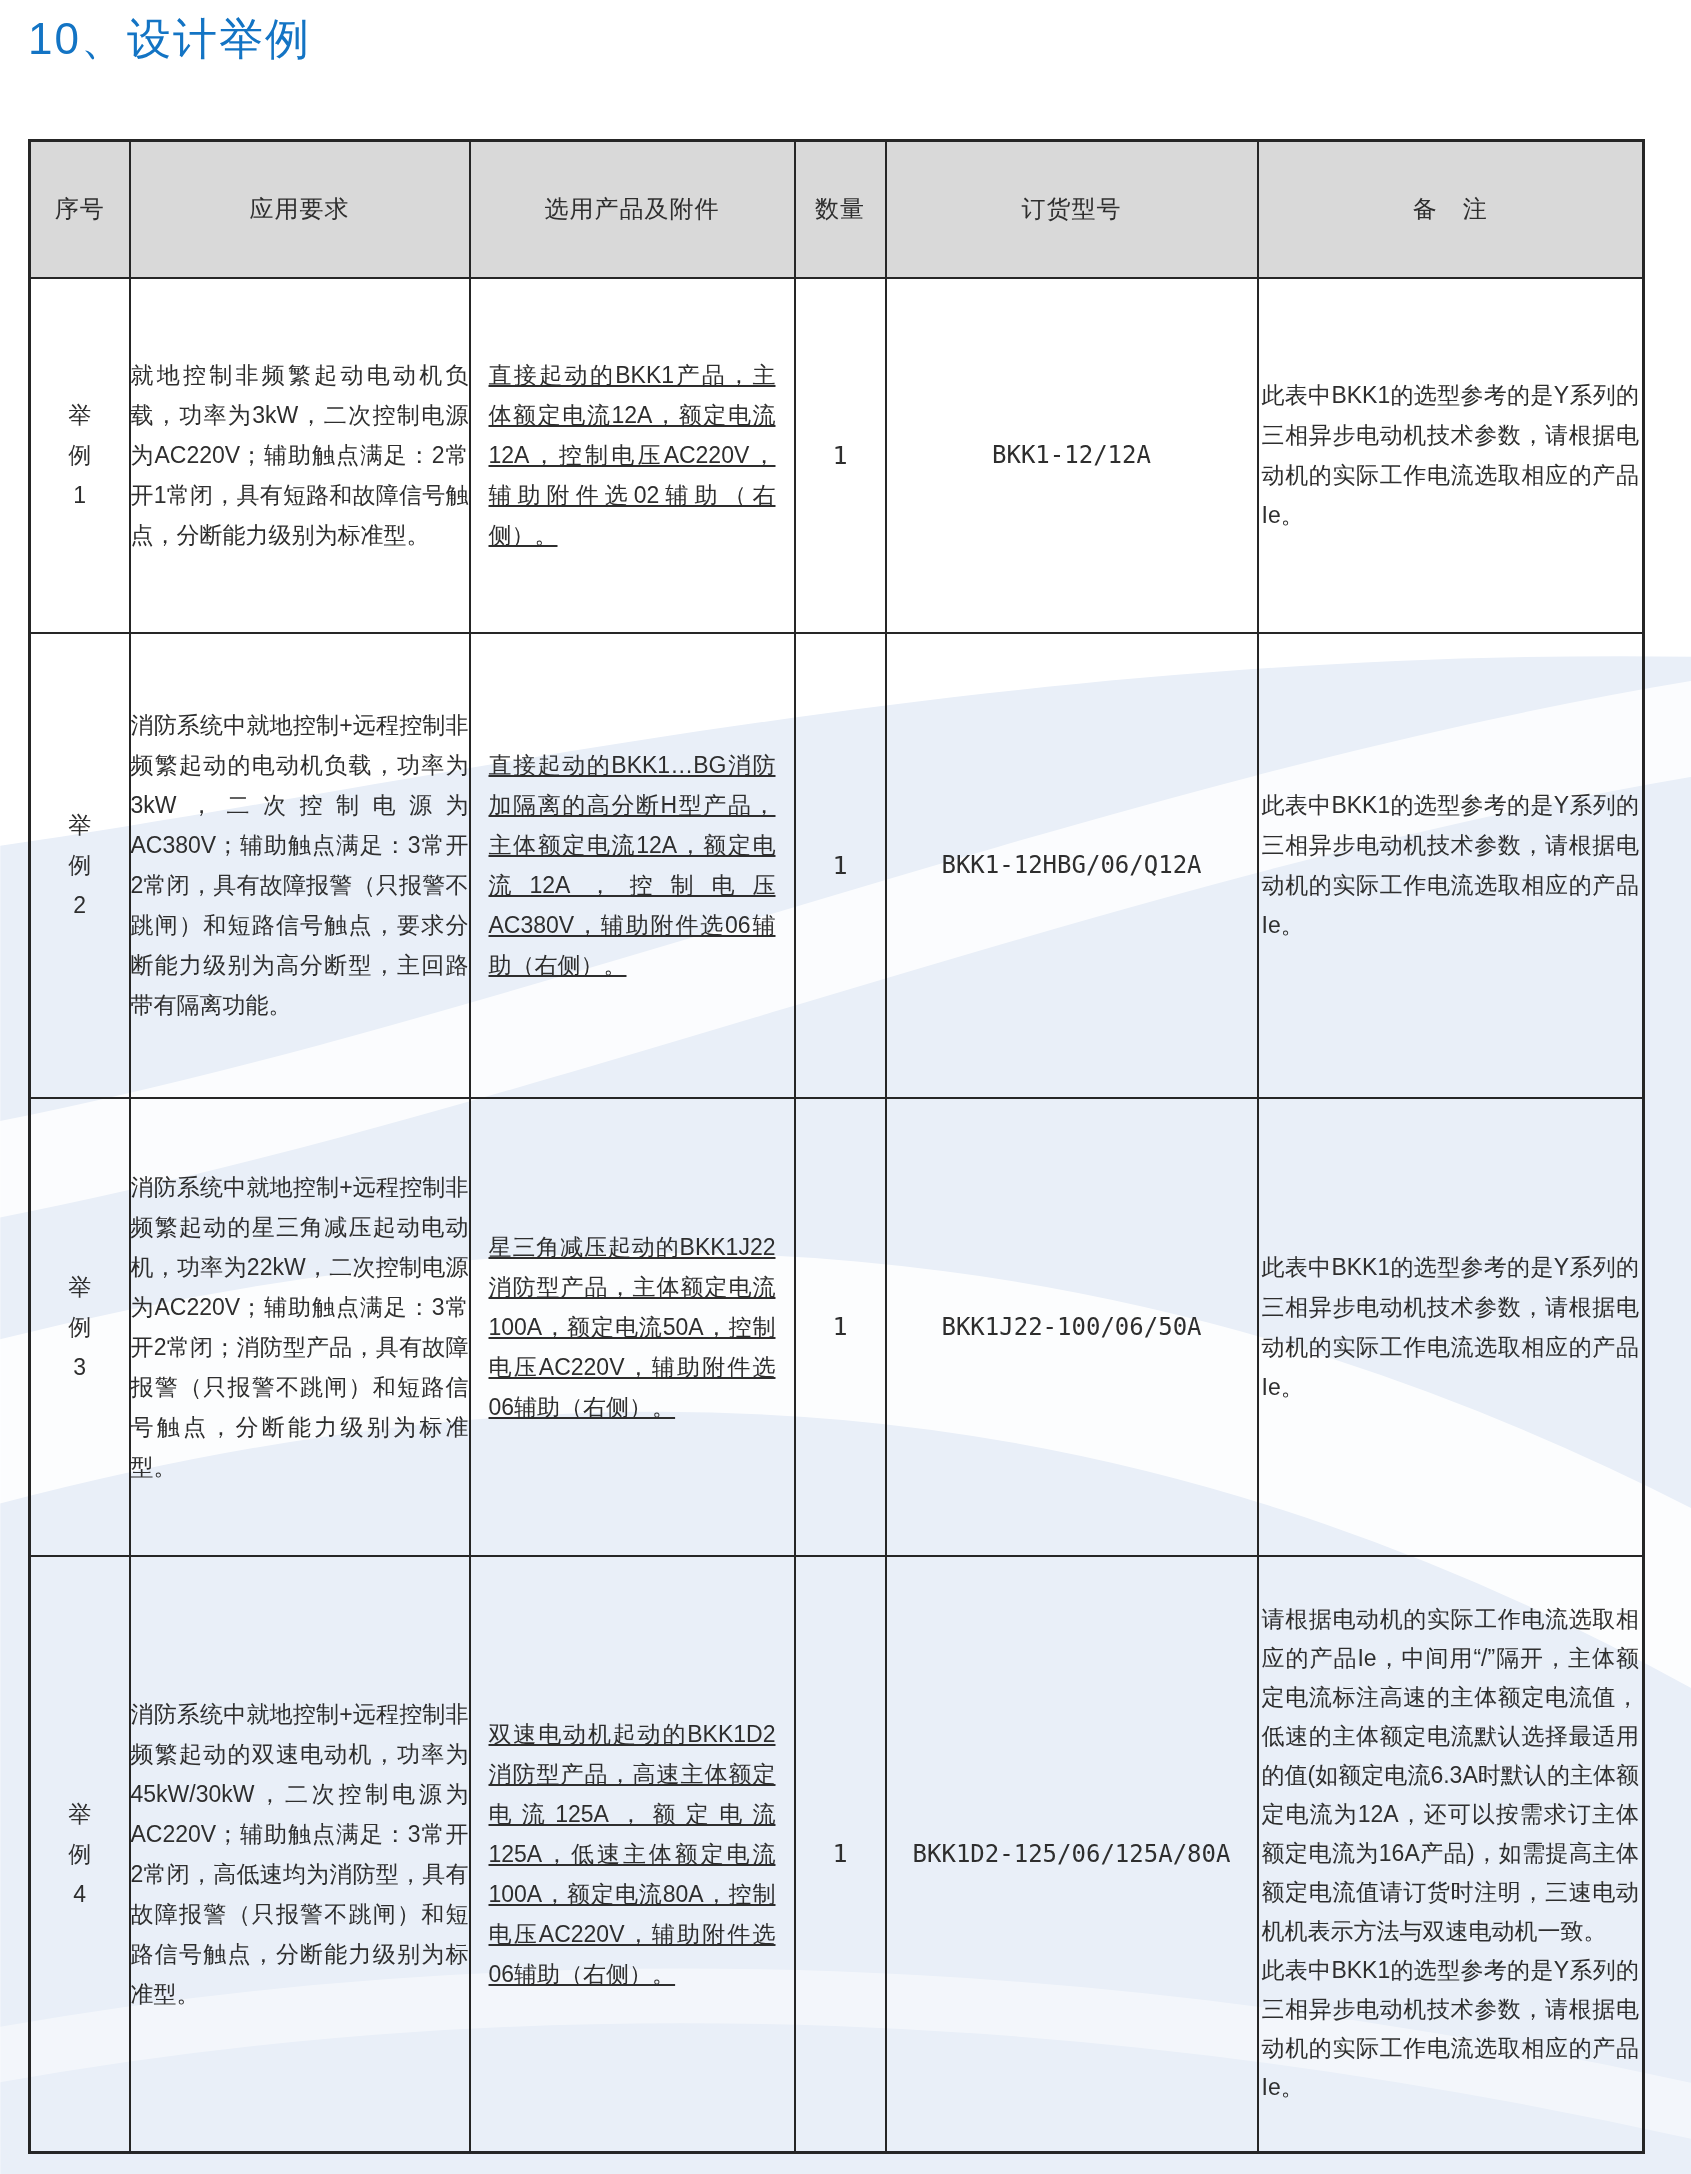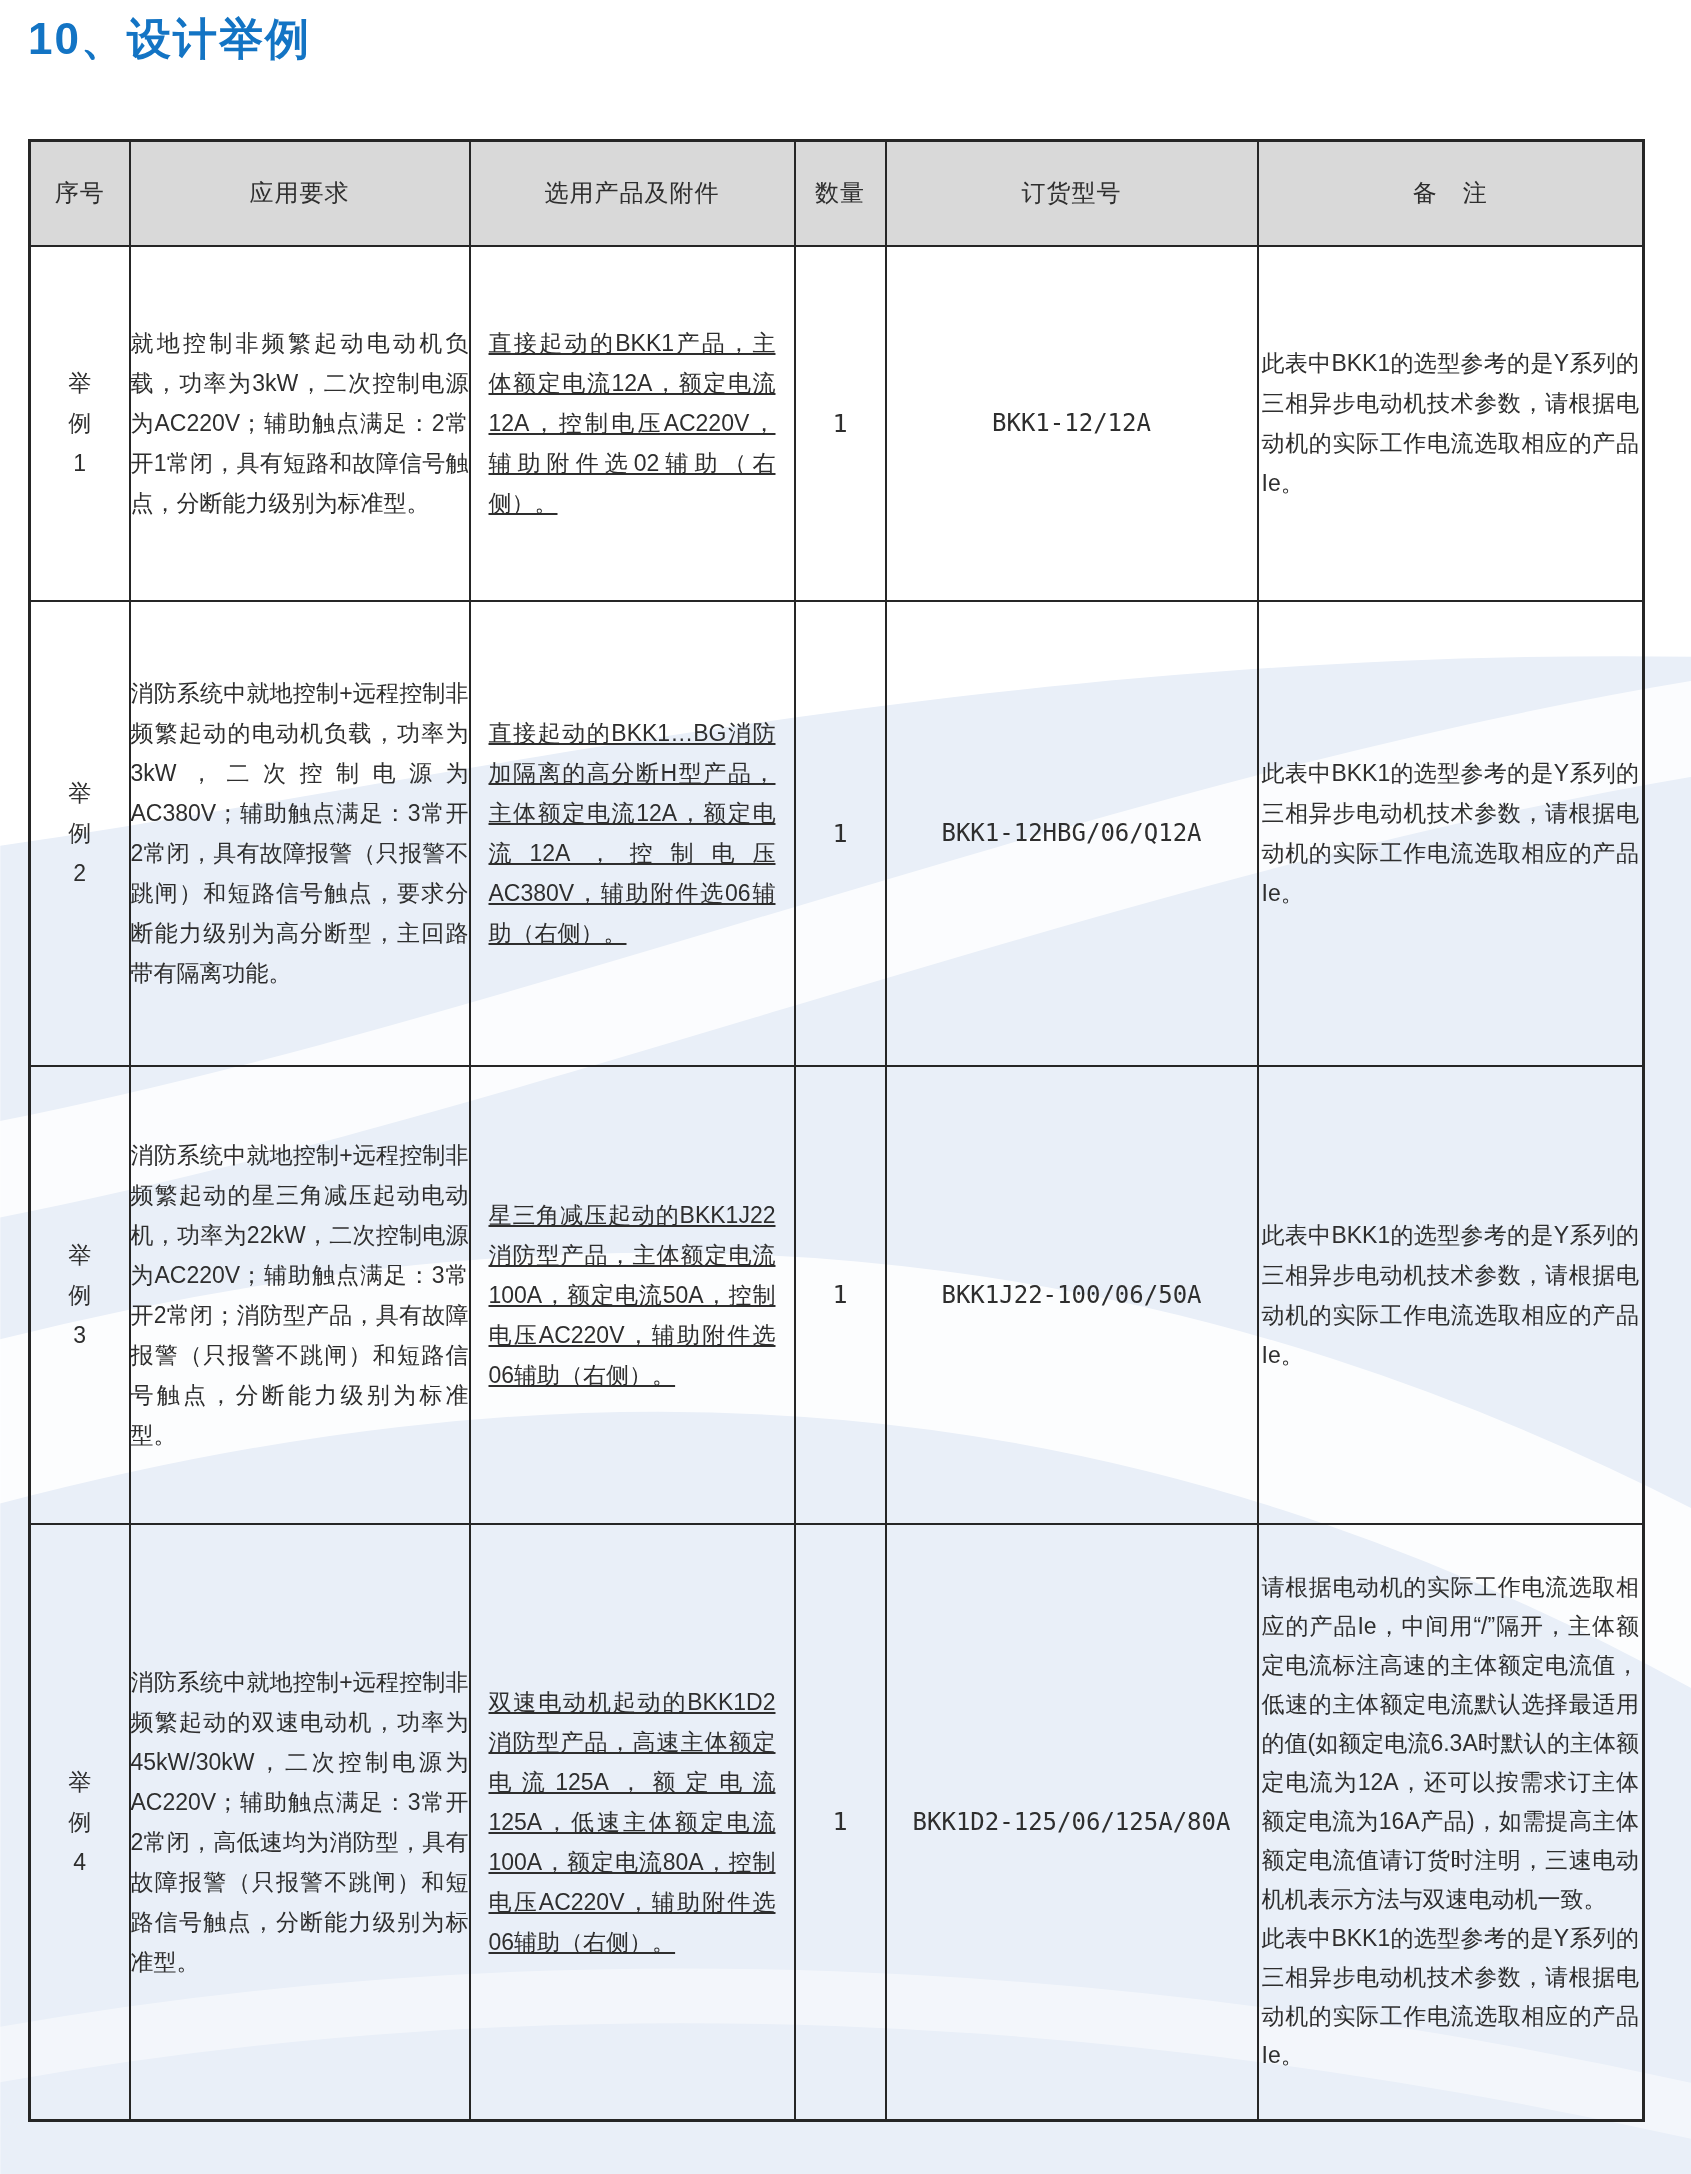--- a/index.html
+++ b/index.html
@@ -4,35 +4,35 @@
 <style>
   html,body{margin:0;padding:0;}
   body{
     width:1692px;height:2174px;position:relative;overflow:hidden;
     background:#ffffff;
     font-family:"Liberation Sans","DejaVu Sans",sans-serif;
   }
   .bg{position:absolute;left:0;top:0;width:1692px;height:2174px;z-index:0;}
   .title{
     position:absolute;left:28px;top:10px;z-index:2;margin:0;
-    font-size:44px;font-weight:bold;color:#1374c4;letter-spacing:2px;
+    font-size:44px;font-weight:normal;color:#1374c4;letter-spacing:2px;
   }
   table.design-table{
     position:absolute;left:28px;top:139px;z-index:1;
     width:1614px;table-layout:fixed;border-collapse:collapse;
     border:3px solid #262626;
   }
   .design-table th,.design-table td{
     border:2px solid #262626;
     vertical-align:middle;
     color:#2e2e2e;
     padding:6px 0;
     overflow:hidden;
   }
-  .design-table thead tr{height:105px;}
+  .design-table thead tr{height:137px;}
   .design-table thead th{
     background:#d9d9d9;
     font-weight:normal;font-size:24px;letter-spacing:1px;text-align:center;
   }
   tr.r1{height:355px;} tr.r2{height:465px;} tr.r3{height:458px;} tr.r4{height:597px;}
   .seq{
     width:28px;margin:16px auto;text-align:center;
     word-break:break-all;font-size:23px;line-height:40px;
   }
   .text-cell .just{

